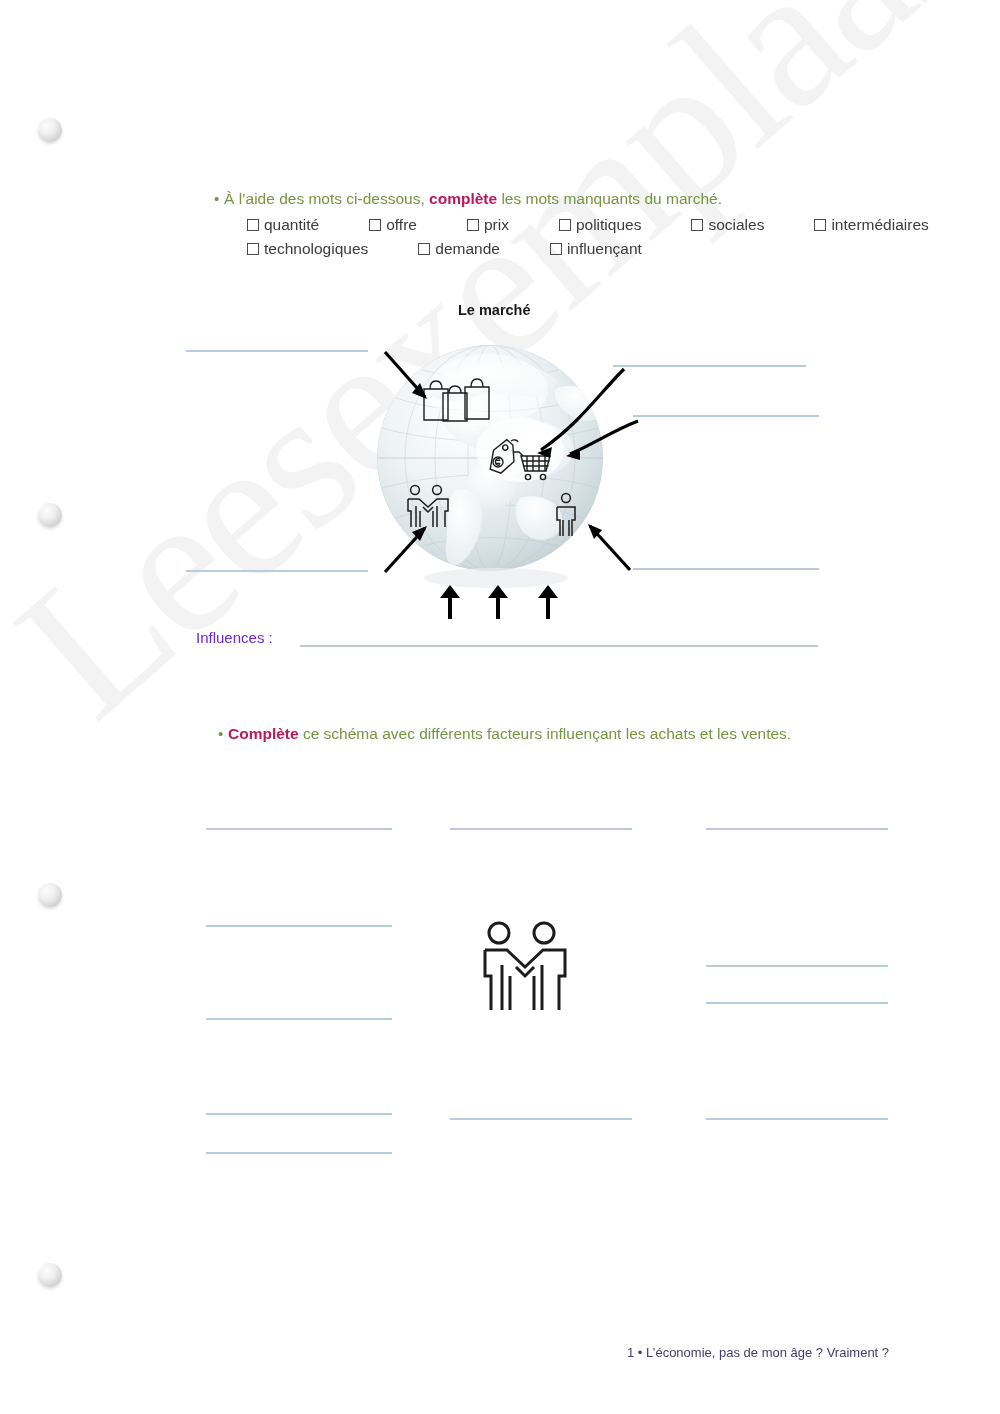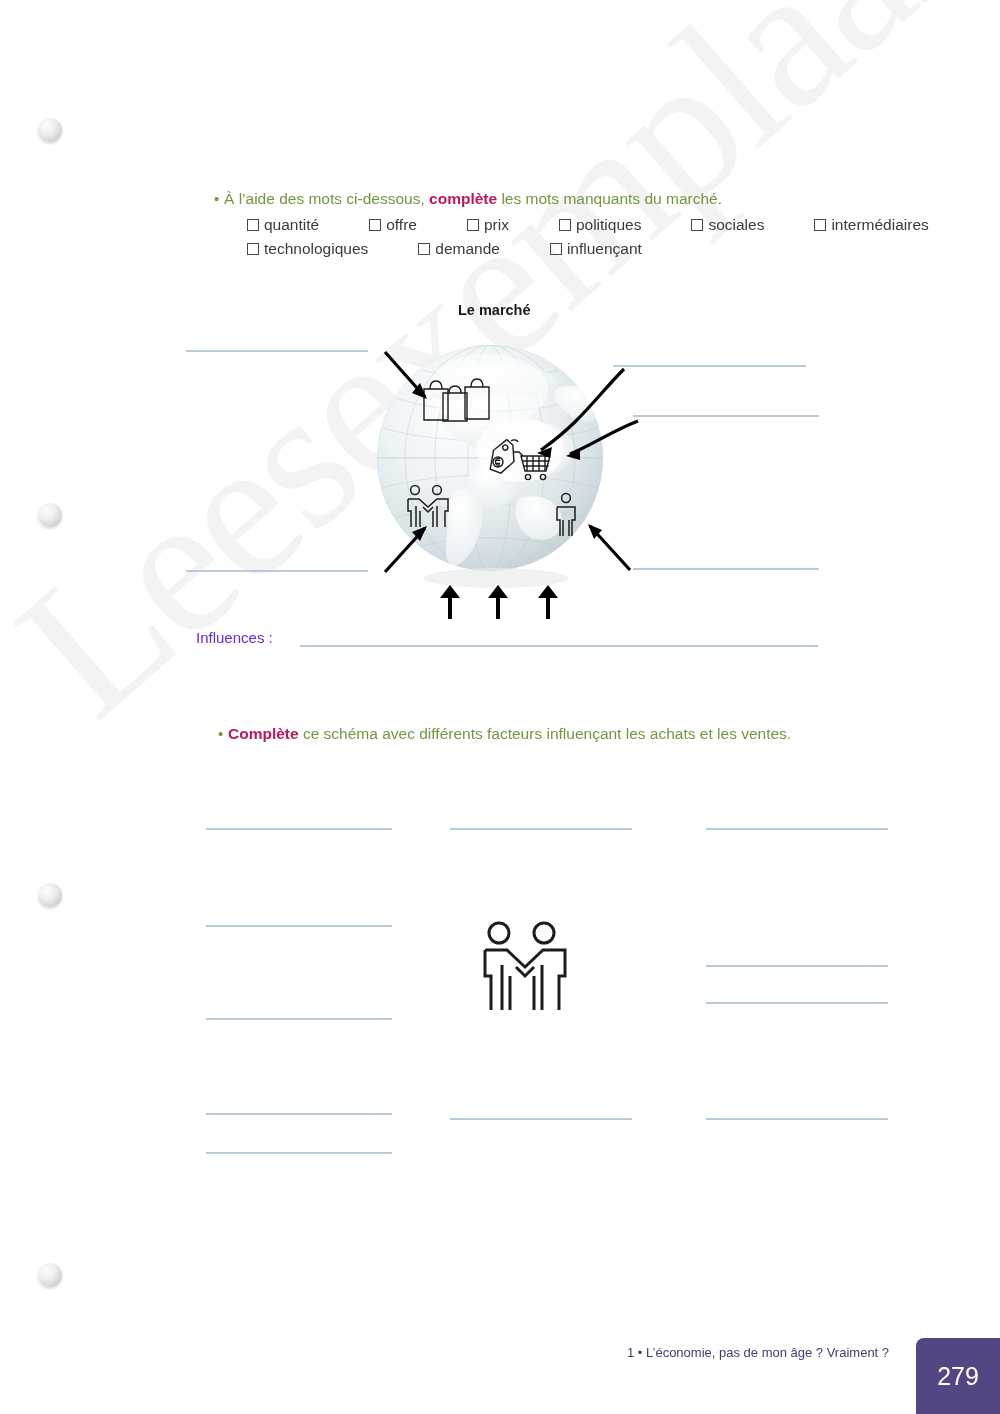--- a/index.html
+++ b/index.html
@@ -297,15 +297,14 @@
 
   <div class="rule" style="left:450px;top:828px;width:182px"></div>
   <div class="rule" style="left:450px;top:1118px;width:182px"></div>
 
   <div class="rule" style="left:706px;top:828px;width:182px"></div>
   <div class="rule" style="left:706px;top:965px;width:182px"></div>
   <div class="rule" style="left:706px;top:1002px;width:182px"></div>
   <div class="rule" style="left:706px;top:1118px;width:182px"></div>
 
   <div class="footer-text" style="left:597px;top:1345px">1 • L’économie, pas de mon âge ? Vraiment ?</div>
-  <div class="pagebox" style="left:916px;top:1338px;width:84px;height:76px">279</div>
 
 </div>
 
 </body></html>

